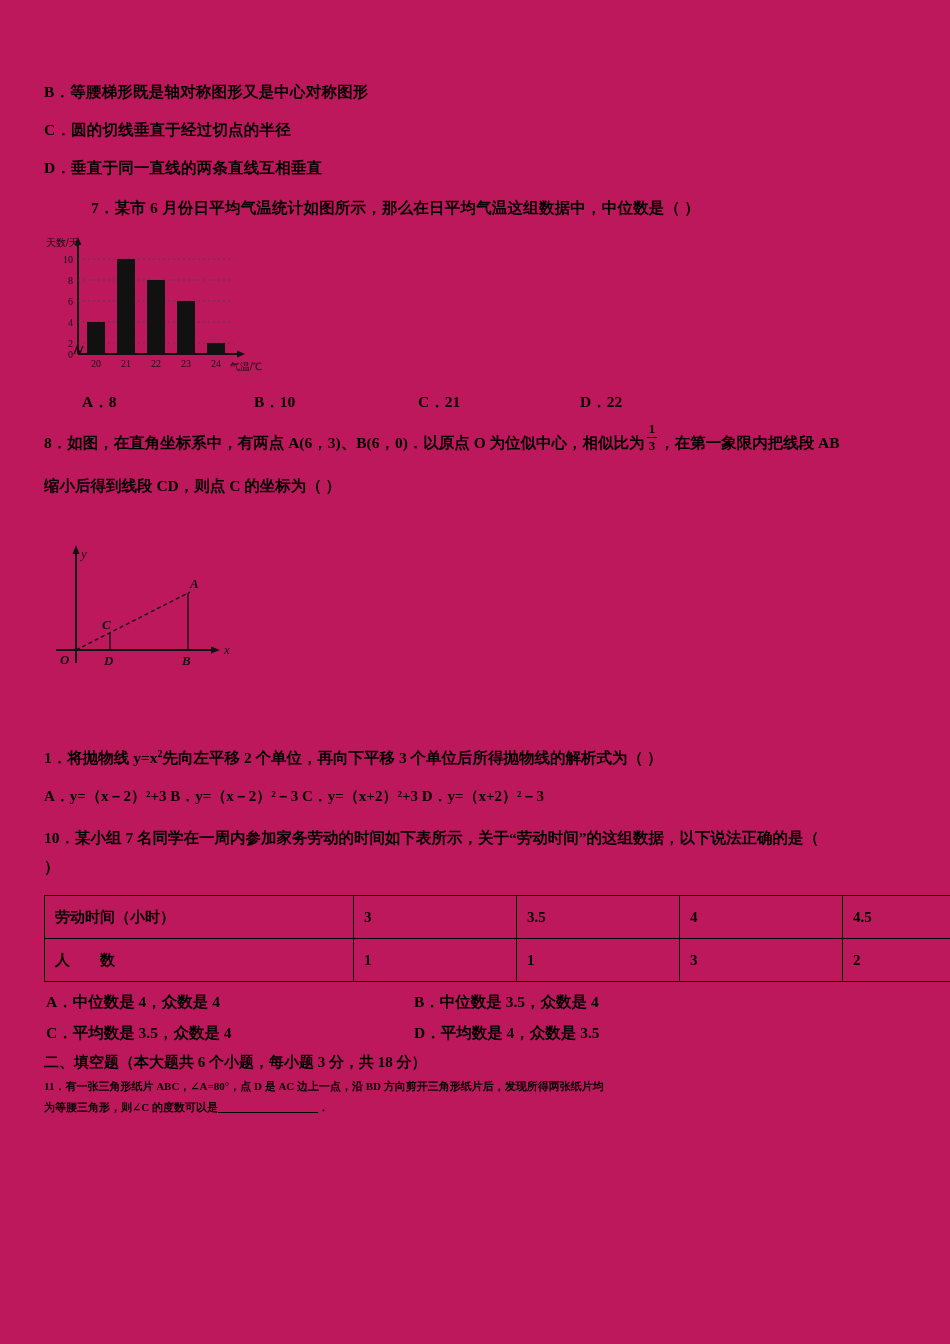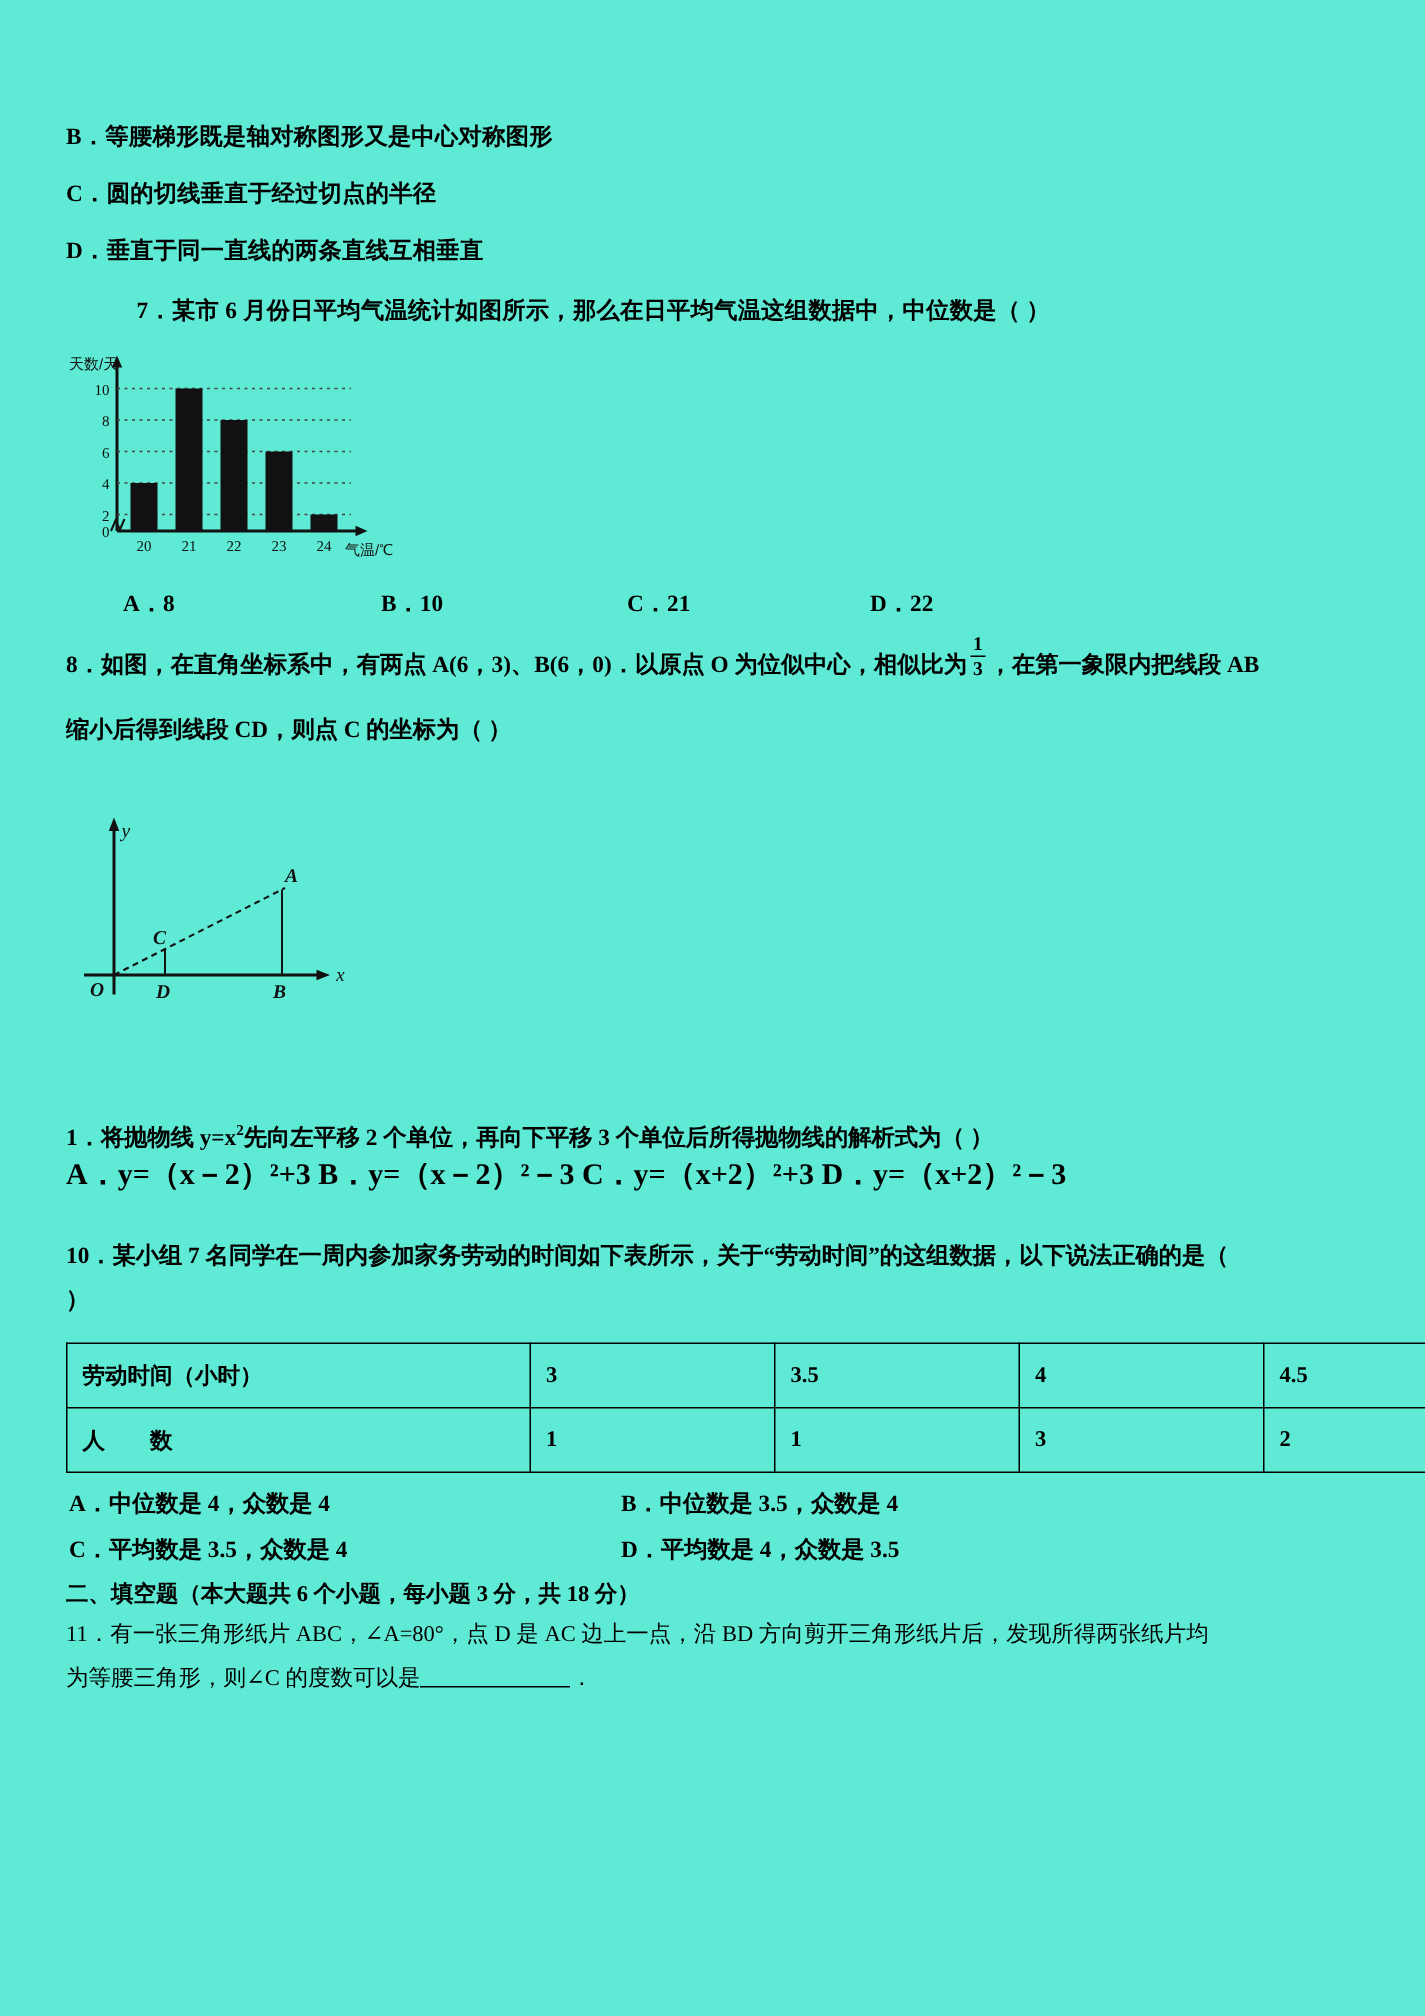--- a/index.html
+++ b/index.html
@@ -13,21 +13,21 @@
     position: relative;
     font-family: "Liberation Serif", "DejaVu Serif", serif;
     color: #000000;
     overflow: hidden;
   }
   .page {
     position: absolute;
     left: 0; top: 0;
     width: 950px;
     height: 1344px;
-    background: #5eead4;
+    background: #be185d;
   }
   .content {
     position: absolute;
     left: 44px;
     top: 84px;
     width: 866px;
   }
 
   
   .line {
@@ -99,21 +99,21 @@
   .q8-choices { position: absolute; left: 0; top: 272px; width: 866px; height: 22px; }
   .q8-choices > span { position: absolute; font-size: 15.5px; font-weight: bold; white-space: nowrap; }
   .q8a { left: 2px; }
   .q8b { left: 174px; }
   .q8c { left: 338px; }
   .q8d { left: 502px; }
 
   
   .q9-block { position: absolute; left: 0px; top: 664px; width: 866px; }
   .q9-stem { font-size: 15.5px; font-weight: bold; white-space: nowrap; }
-  .q9-opts { font-size: 20px; font-weight: bold; white-space: nowrap; }
+  .q9-opts { font-size: 15px; font-weight: bold; margin-top: 18px; white-space: nowrap; }
 
   
   .q10-block { position: absolute; left: 0px; top: 740px; width: 866px; }
   .q10-stem { font-size: 15.5px; font-weight: bold; line-height: 1.85; }
 
   table.data-table {
     border-collapse: collapse;
     width: 856px;
     margin-top: 14px;
     table-layout: fixed;
@@ -132,21 +132,21 @@
   .q10-choices { position: relative; margin-top: 10px; height: 58px; width: 866px; }
   .q10-choices > span { position: absolute; font-size: 15.5px; font-weight: bold; white-space: nowrap; }
   .q10a { left: 2px; top: 0px; }
   .q10b { left: 370px; top: 0px; }
   .q10c { left: 2px; top: 31px; }
   .q10d { left: 370px; top: 31px; }
 
   
   .sec2 { position: absolute; left: 0px; top: 969px; width: 866px; }
   .sec2-title { font-size: 15px; font-weight: bold; }
-  .q11 { font-size: 15px; font-weight: normal; line-height: 1.9; margin-top: 4px; }
+  .q11 { font-size: 11px; font-weight: bold; line-height: 1.9; margin-top: 4px; }
   .ul-blank { display: inline-block; border-bottom: 1.3px solid #000; height: 1em; vertical-align: -2px; }
   .b-long { width: 100px; }
 </style>
 </head>
 <body>
 
 <div class="page">
   <div class="content">
 
     <div class="line blk-b">B．等腰梯形既是轴对称图形又是中心对称图形</div>

